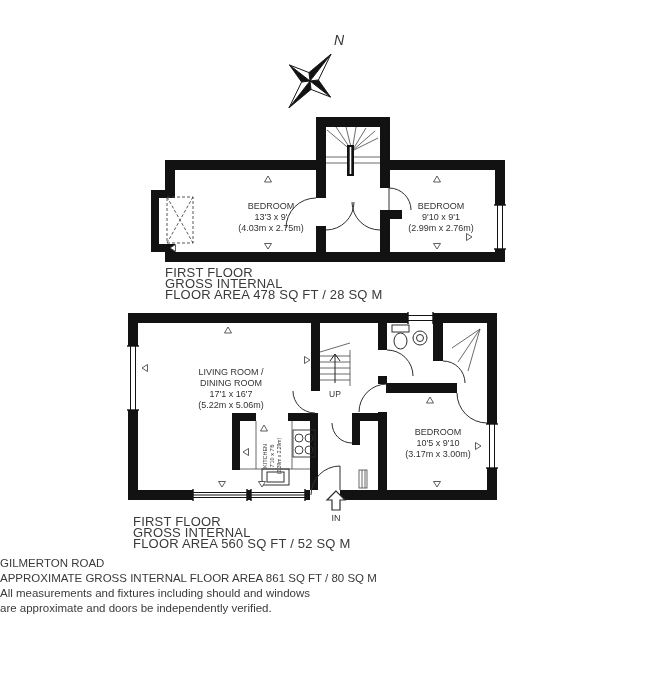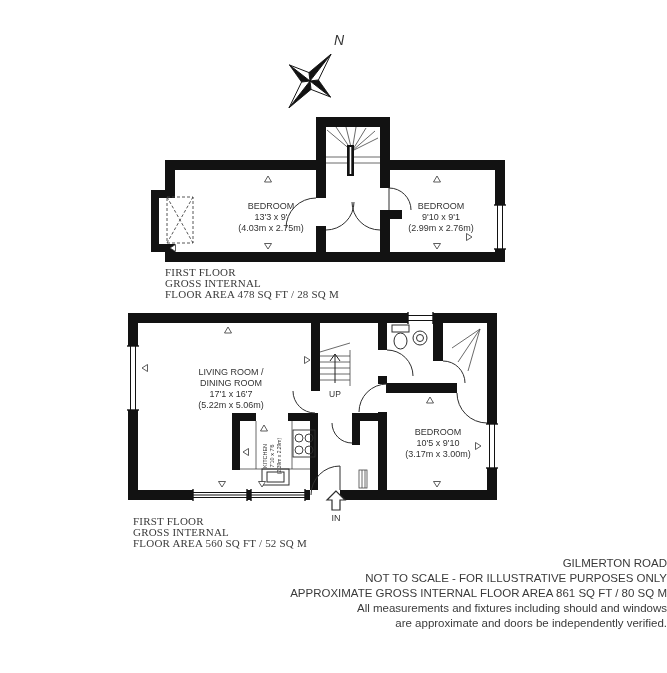--- a/index.html
+++ b/index.html
@@ -1,21 +1,21 @@
 <!DOCTYPE html>
 <html><head>
 <meta charset="utf-8">
 <style>
   html,body{margin:0;padding:0;background:#fff;}
   #canvas{position:relative;width:667px;height:673px;background:#fff;overflow:hidden;
           font-family:"Liberation Sans",sans-serif;}
   #plan-svg{position:absolute;left:0;top:0;}
   svg text{font-family:"Liberation Sans",sans-serif;fill:#333;}
-  .caption{position:absolute;font-size:11px;line-height:11px;color:#3a3a3a;letter-spacing:.2px;font-family:Liberation Serif, serif;}
-  .footer{position:absolute;top:556px;left:0;width:100%;text-align:right;
+  .caption{position:absolute;font-size:13px;line-height:11px;color:#3a3a3a;letter-spacing:.2px;}
+  .footer{position:absolute;top:556px;left:0;width:100%;text-align:left;
           font-size:11.5px;line-height:15px;color:#3a3a3a;}
   .footer div{white-space:nowrap;}
 </style>
 </head>
 <body>
 
 <div id="canvas">
 
 <svg id="plan-svg" width="667" height="673" viewBox="0 0 667 673">
 
@@ -266,19 +266,18 @@
 </div>
 
 <div class="caption" style="left:133px;top:516px;">
   <div>FIRST FLOOR</div>
   <div>GROSS INTERNAL</div>
   <div>FLOOR AREA 560 SQ FT / 52 SQ M</div>
 </div>
 
 <div class="footer">
   <div>GILMERTON ROAD</div>
-  <div>NOT TO SCALE - FOR ILLUSTRATIVE PURPOSES ONLY</div>
   <div>APPROXIMATE GROSS INTERNAL FLOOR AREA 861 SQ FT / 80 SQ M</div>
   <div>All measurements and fixtures including should and windows</div>
   <div>are approximate and doors be independently verified.</div>
 </div>
 
 </div>
 
 </body></html>

